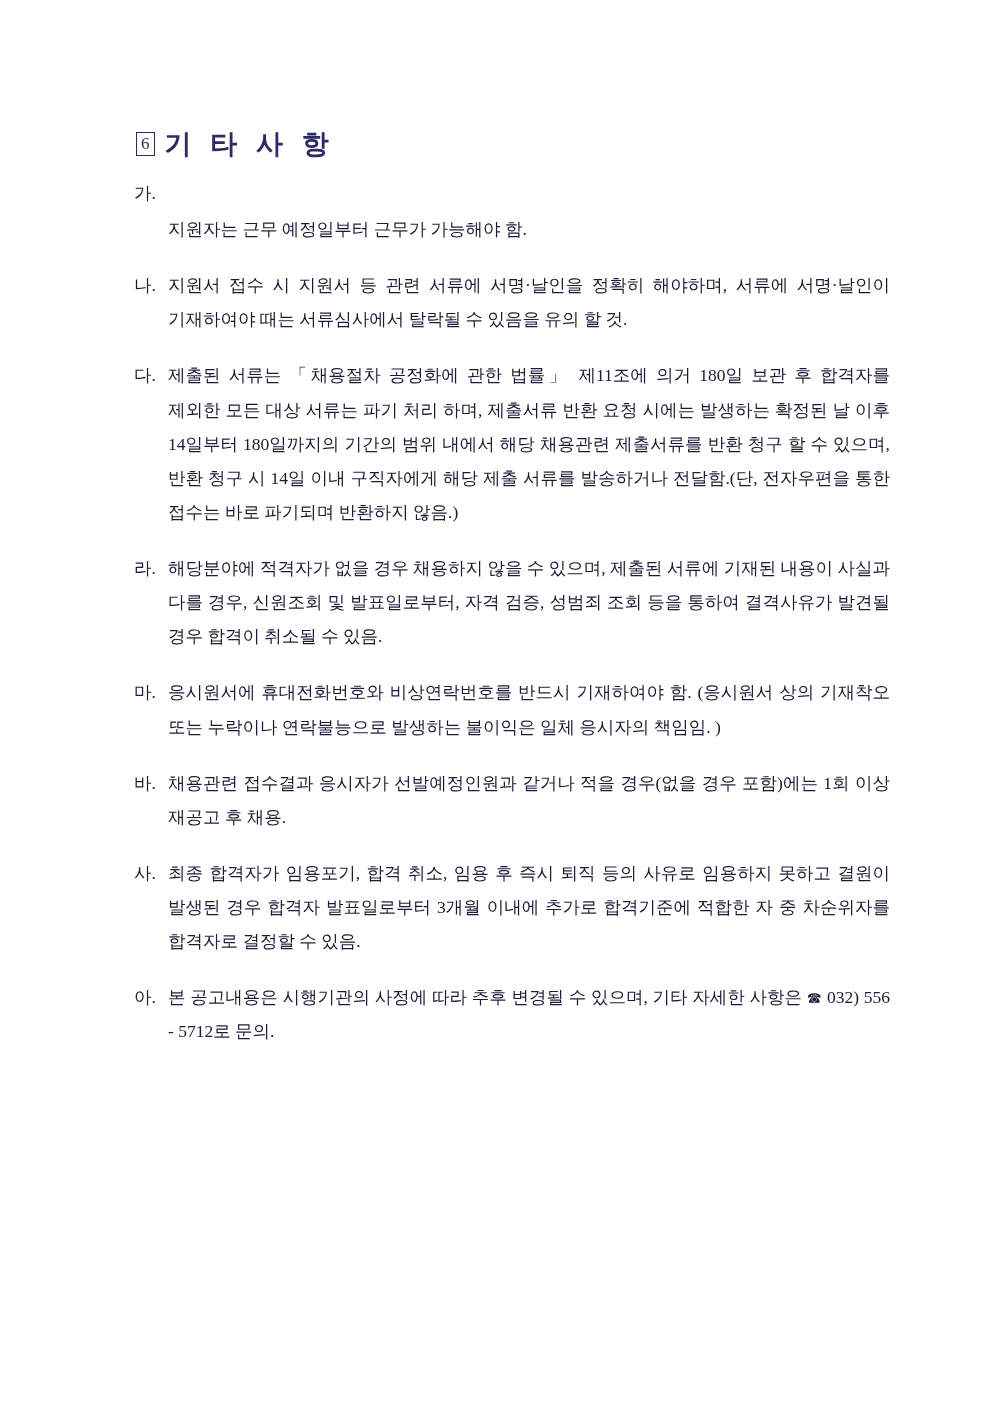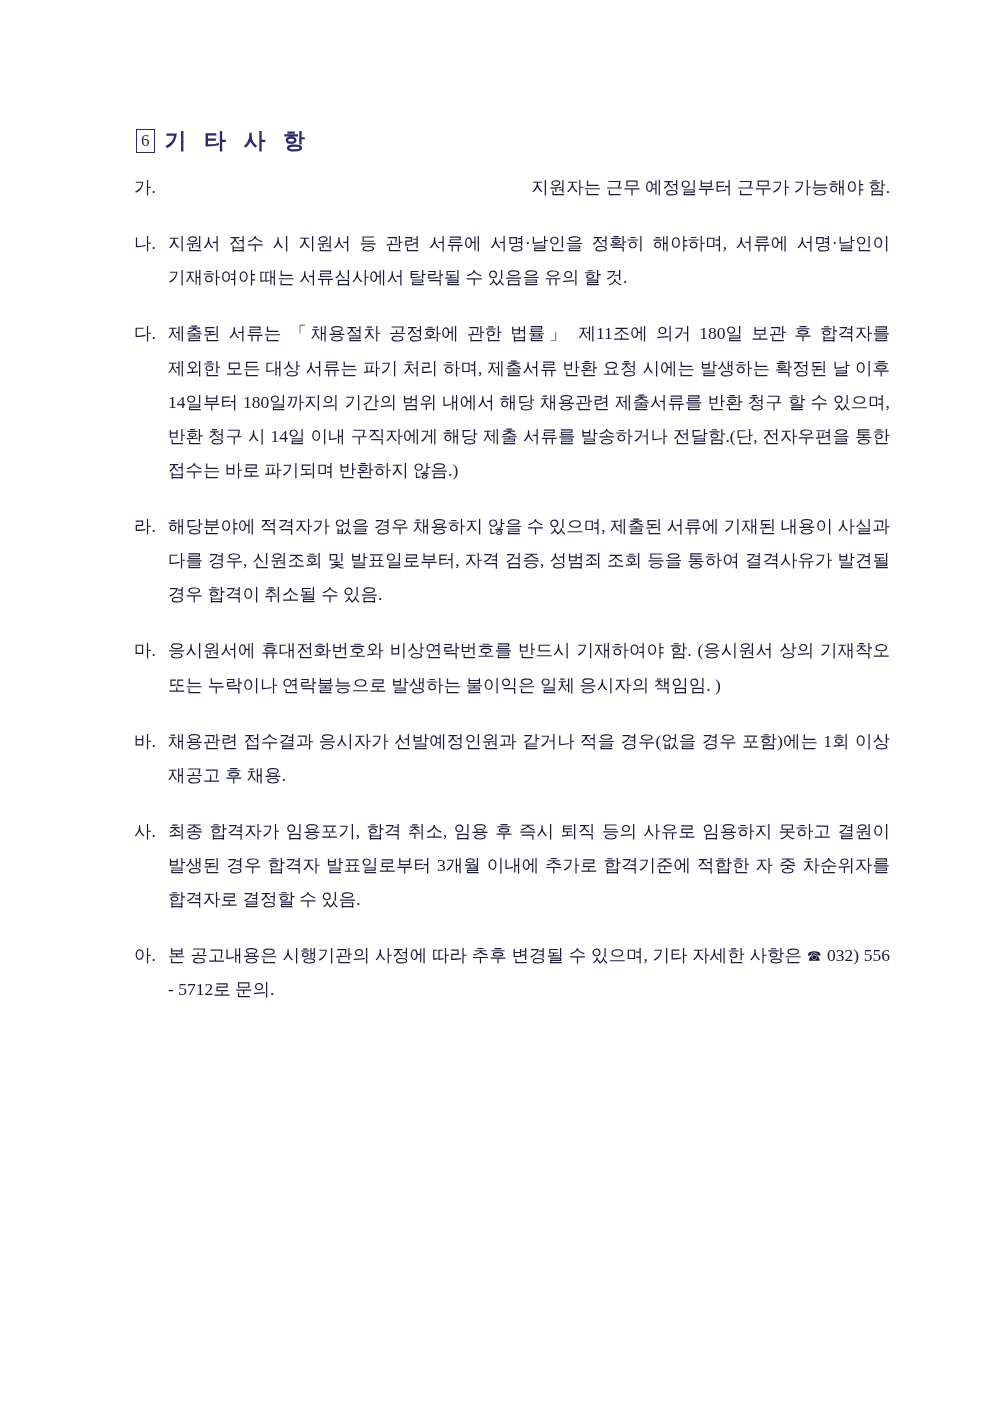--- a/index.html
+++ b/index.html
@@ -40,21 +40,21 @@
   }
   .section-num {
     display: inline-block;
     border: 1px solid #2b2b6b;
     font-size: 17px;
     line-height: 1;
     padding: 2px 4px 3px 4px;
     font-family: "Liberation Serif", serif;
   }
   .section-title {
-    font-size: 22px;
+    font-size: 27px;
     font-weight: bold;
     letter-spacing: 6px;
     color: #2b2b6b;
   }
 
   
   .item {
     display: flex;
     align-items: flex-start;
     margin-bottom: 22px;
@@ -69,21 +69,22 @@
     color: #1a1a3a;
   }
   .item-body {
     flex: 1 1 auto;
     text-align: justify;
     text-justify: inter-character;
     word-break: keep-all;
     color: #1a1a3a;
   }
   .item-body.single {
-    text-align: right;
+    text-align: left;
+    margin-top: 36px;
   }
   .phone-glyph {
     font-size: 15px;
     letter-spacing: 0;
   }
 </style>
 </head>
 <body>
 
 <div class="page">

